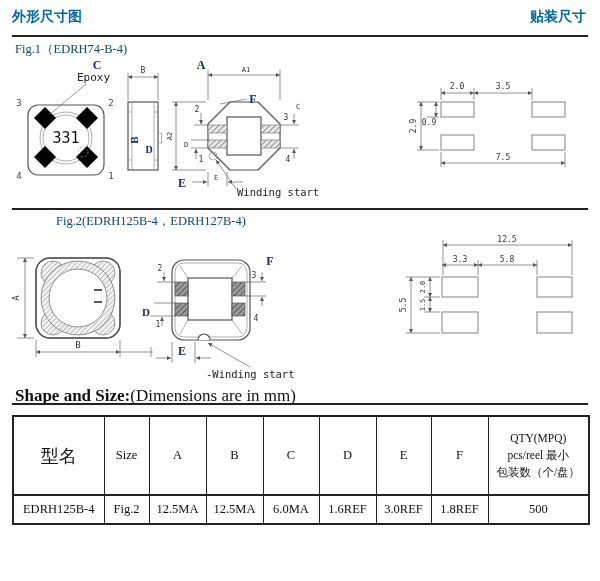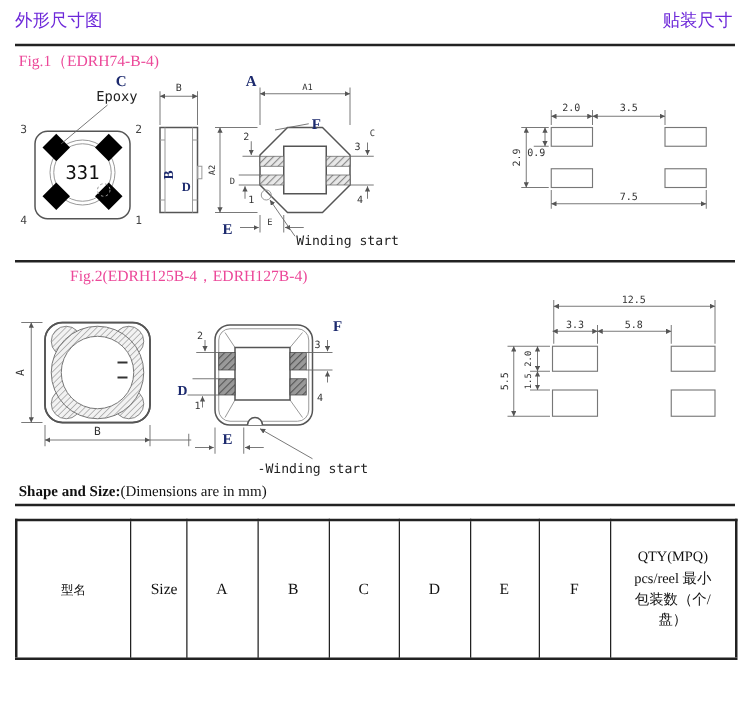--- a/index.html
+++ b/index.html
@@ -1,28 +1,28 @@
 <!DOCTYPE html>
 <html><head>
 <meta charset="utf-8">
 <style>
   html,body{margin:0;padding:0;background:#fff;}
   #page{position:relative;width:600px;height:581px;background:#fff;overflow:hidden;
         font-family:"Liberation Serif",serif;color:#111;}
-  .hdr{position:absolute;top:8px;font-weight:normal;font-size:14px;color:#6d28d9;}
+  .hdr{position:absolute;top:8px;font-weight:bold;font-size:14px;color:#0369a1;}
   .hdr-l{left:12px;}
   .hdr-r{right:14px;text-align:center;}
   .rule{position:absolute;left:12px;width:576px;background:#222;}
   #rule1{top:35px;height:2px;}
   #rule2{top:208px;height:2px;}
   #rule3{top:403px;height:2px;}
-  .figtitle{position:absolute;left:15px;font-size:12.5px;color:#ec4899;}
+  .figtitle{position:absolute;left:15px;font-size:12.5px;color:#0c4a6e;}
   #fig1-title{top:41px;}
   #fig2-title{top:213px;margin-left:41px;}
-  #shape-heading{position:absolute;left:15px;top:386px;font-size:12px;}
+  #shape-heading{position:absolute;left:15px;top:386px;font-size:17px;}
   #shape-heading .b{font-weight:bold;}
   svg{position:absolute;left:0;overflow:visible;}
   #svg-fig1{top:55px;}
   #svg-fig2{top:235px;}
   svg text{font-family:"DejaVu Sans Mono",monospace;fill:#333;}
   .cad{font-size:8px;text-anchor:middle;}
   .cads{font-size:7px;text-anchor:middle;}
   .pin{font-size:9px;text-anchor:middle;fill:#444;}
   .note{font-size:11px;text-anchor:start;fill:#222;}
   .mark{font-size:15px;text-anchor:middle;fill:#111;}
@@ -30,27 +30,27 @@
   .bls{font-family:"Liberation Serif",serif;font-weight:bold;font-size:10px;fill:#1c2a6e;text-anchor:middle;}
   .ln{fill:#fff;stroke:#555;stroke-width:1.2;}
   .lt{fill:none;stroke:#999;stroke-width:.8;}
   .dim{fill:none;stroke:#666;stroke-width:.7;}
   .pad1{fill:url(#h1);stroke:#666;stroke-width:.6;}
   .land{fill:#fff;stroke:#777;stroke-width:.9;}
   .blk{fill:#000;stroke:none;}
   #spec-table{position:absolute;left:12px;top:415px;width:576px;border-collapse:collapse;
               table-layout:fixed;font-size:12.5px;color:#111;}
   #spec-table td,#spec-table th{border:1px solid #222;text-align:center;vertical-align:middle;
-              font-weight:normal;padding:16px;}
+              font-weight:normal;padding:0;}
   #spec-table{border:2px solid #222;}
   #spec-table thead th{height:77px;}
   #spec-table thead{border-bottom:2px solid #222;}
   #spec-table tbody td{height:27px;}
   th.qty{font-size:11.5px;white-space:pre-line;line-height:1.45;}
-  th.model{font-size:10px;}
+  th.model{font-size:18px;}
 </style>
 </head>
 <body>
 
 <div id="page">
 
   <div class="hdr hdr-l">外形尺寸图</div>
   <div class="hdr hdr-r">贴装尺寸</div>
   <div id="rule1" class="rule"></div>
 
@@ -310,16 +310,27 @@
         <th>C</th>
         <th>D</th>
         <th>E</th>
         <th>F</th>
         <th class="qty">QTY(MPQ)
 pcs/reel  最小
 包装数（个/盘）</th>
       </tr>
     </thead>
     <tbody>
+      <tr>
+        <td>EDRH125B-4</td>
+        <td>Fig.2</td>
+        <td>12.5MA</td>
+        <td>12.5MA</td>
+        <td>6.0MA</td>
+        <td>1.6REF</td>
+        <td>3.0REF</td>
+        <td>1.8REF</td>
+        <td>500</td>
+      </tr>
     </tbody>
   </table>
 
 </div>
 
 </body></html>

